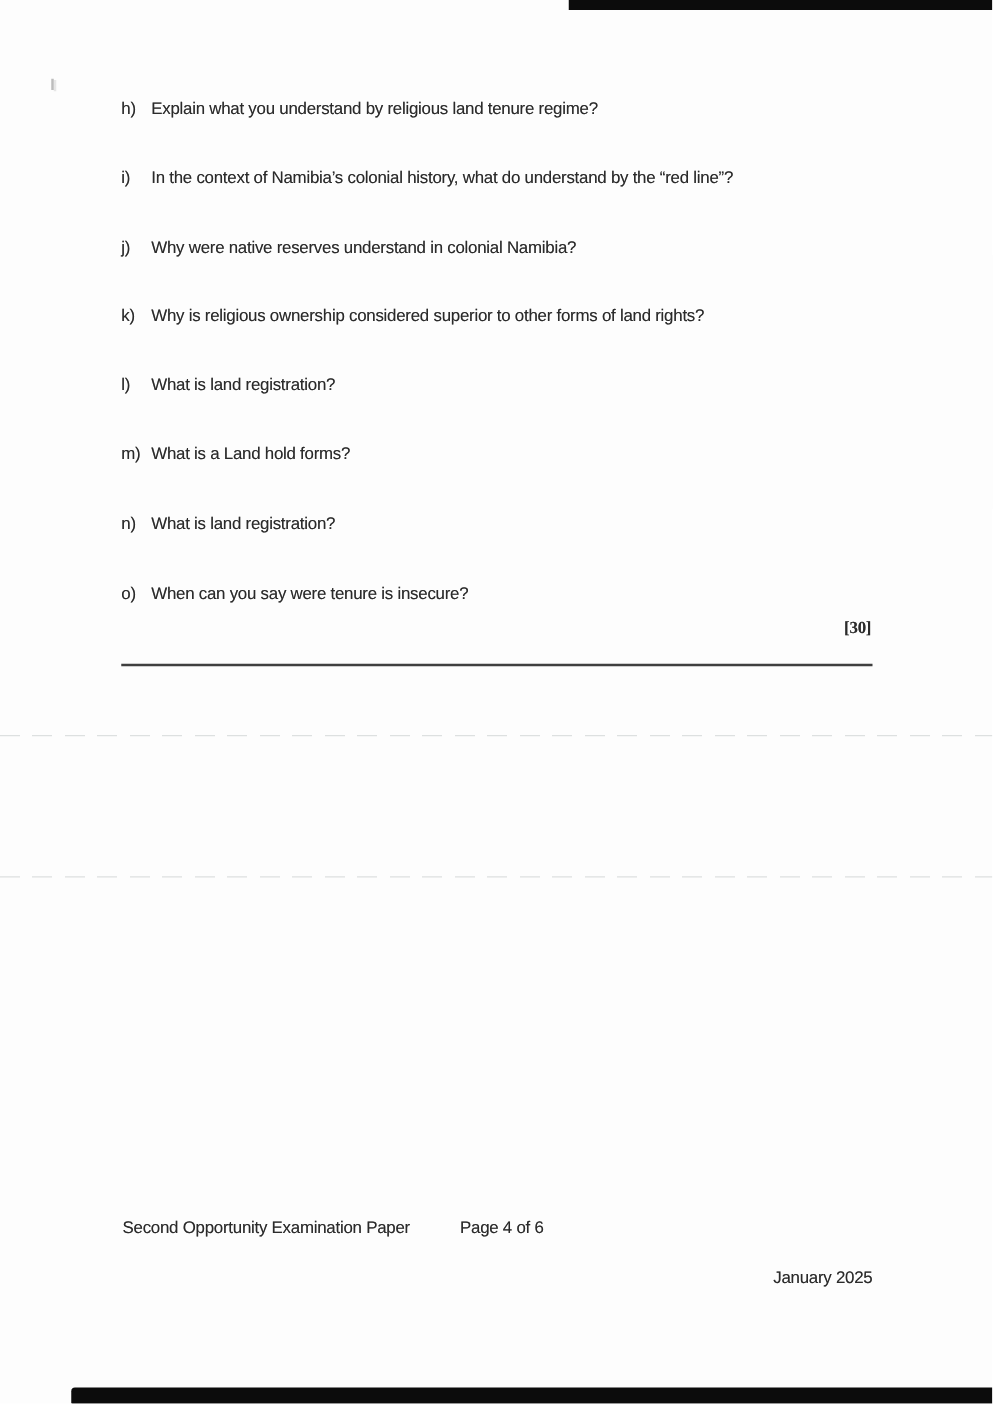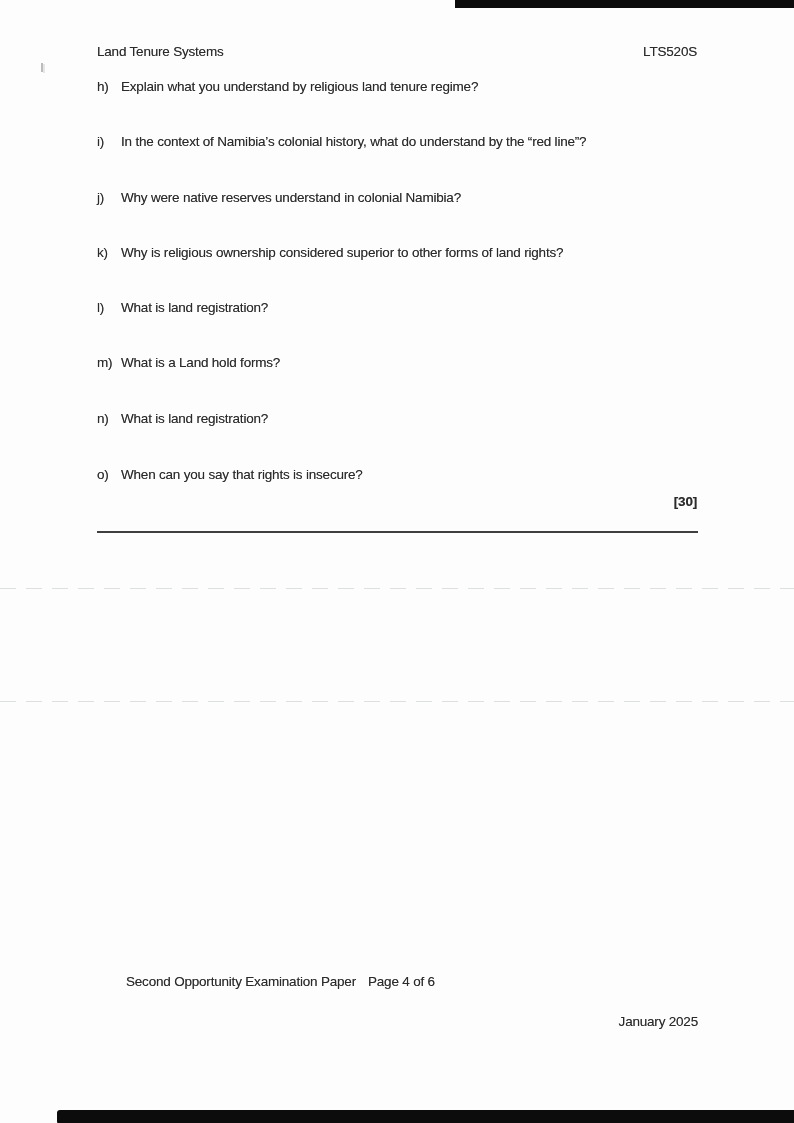--- a/index.html
+++ b/index.html
@@ -39,36 +39,36 @@
   }
   .q-text {
     flex: 1 1 auto;
   }
   .marks {
     position: absolute;
     right: 97px;
     top: 493px;
     line-height: 18px;
     font-weight: bold;
+    font-family: Liberation Serif, serif;
   }
   .rule {
     position: absolute;
     left: 97px;
     width: 601px;
     top: 531px;
     height: 2px;
     background: #3f3f3f;
   }
   .footer-left {
     position: absolute;
     left: 98px;
     top: 973px;
     line-height: 18px;
     white-space: nowrap;
-    margin-left: 28px;
   }
   .footer-center {
     position: absolute;
     left: 368px;
     top: 973px;
     line-height: 18px;
     white-space: nowrap;
     text-align: center;
   }
   .footer-right {
@@ -119,24 +119,20 @@
 </style>
 </head>
 <body>
 
 <div class="page">
 
   <div class="scan-bar-top"></div>
 
   <div class="edge-mark"></div>
 
-  <div class="row header-row">
-    <span>Land Tenure Systems</span>
-    <span>LTS520S</span>
-  </div>
 
   <div class="row q" style="top:78px">
     <span class="q-letter">h)</span>
     <span class="q-text">Explain what you understand by religious land tenure regime?</span>
   </div>
 
   <div class="row q" style="top:133px">
     <span class="q-letter">i)</span>
     <span class="q-text">In the context of Namibia’s colonial history, what do understand by the “red line”?</span>
   </div>
@@ -161,21 +157,21 @@
     <span class="q-text">What is a Land hold forms?</span>
   </div>
 
   <div class="row q" style="top:410px">
     <span class="q-letter">n)</span>
     <span class="q-text">What is land registration?</span>
   </div>
 
   <div class="row q" style="top:466px">
     <span class="q-letter">o)</span>
-    <span class="q-text">When can you say that rights is insecure?</span>
+    <span class="q-text">When can you say were tenure is insecure?</span>
   </div>
 
   <div class="marks">[30]</div>
 
   <div class="rule"></div>
 
   <div class="streak streak-1"></div>
   <div class="streak streak-2"></div>
 
   <div class="footer-left">Second Opportunity Examination Paper</div>

